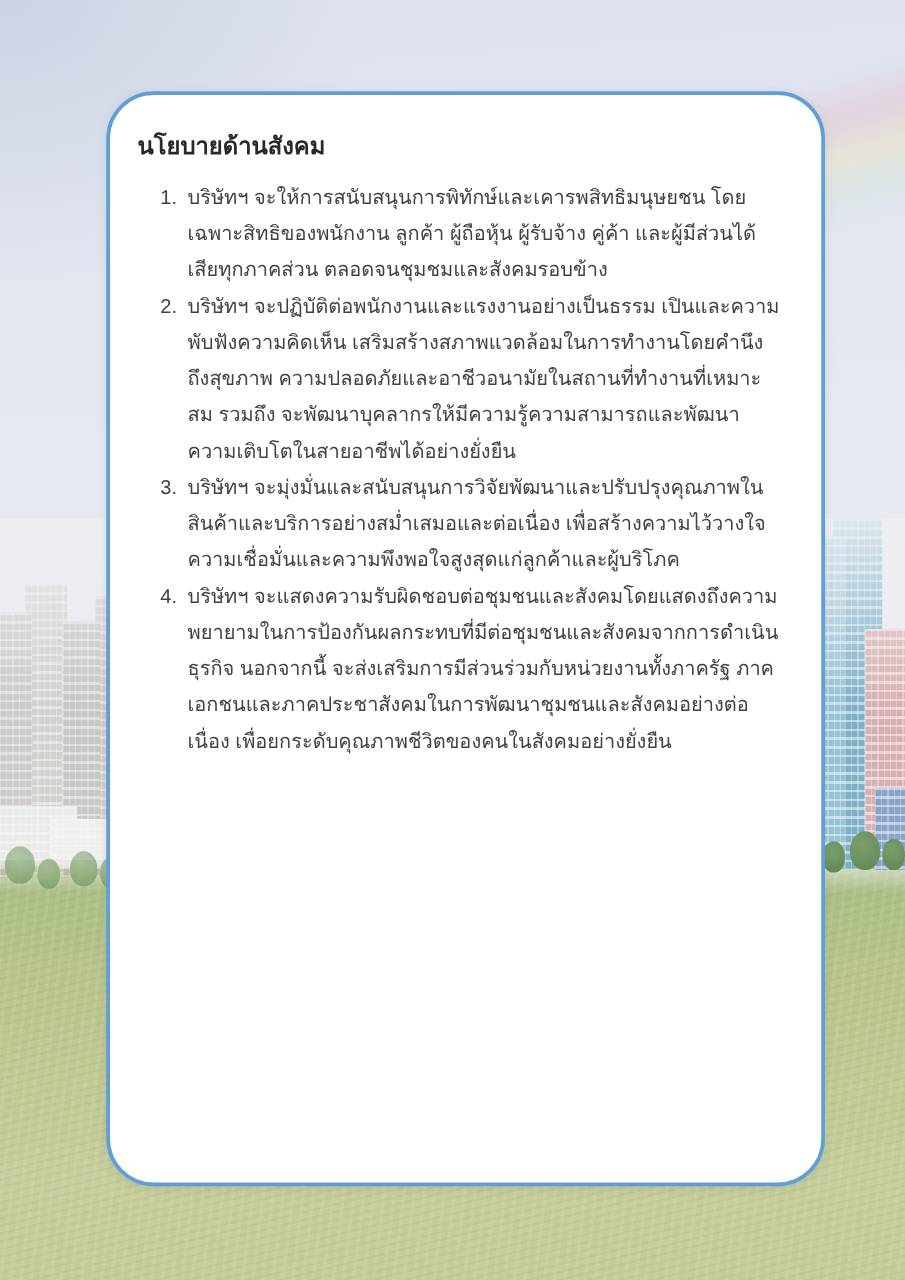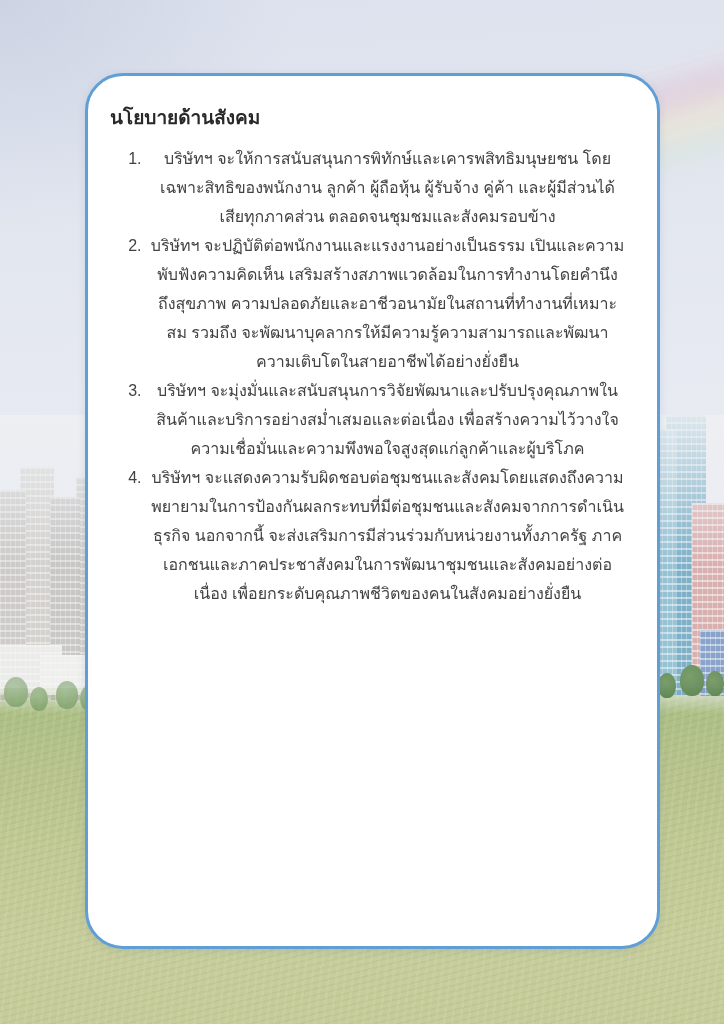--- a/index.html
+++ b/index.html
@@ -109,21 +109,21 @@
     color: #282828;
     line-height: 1.3;
   }
   .card ol {
     margin: 0;
     padding: 0 0 0 36px;
     font-size: 16px;
     line-height: 29px;
     color: #424242;
   }
-  .card ol li { padding-left: 4px; text-align: center; }
+  .card ol li { padding-left: 4px; }
   .card ol li::marker { color: #424242; }
 </style>
 </head>
 <body>
 
 <div class="page">
 
   <div class="sky"></div>
   <div class="corner-shade"></div>
   <div class="rainbow"></div>

